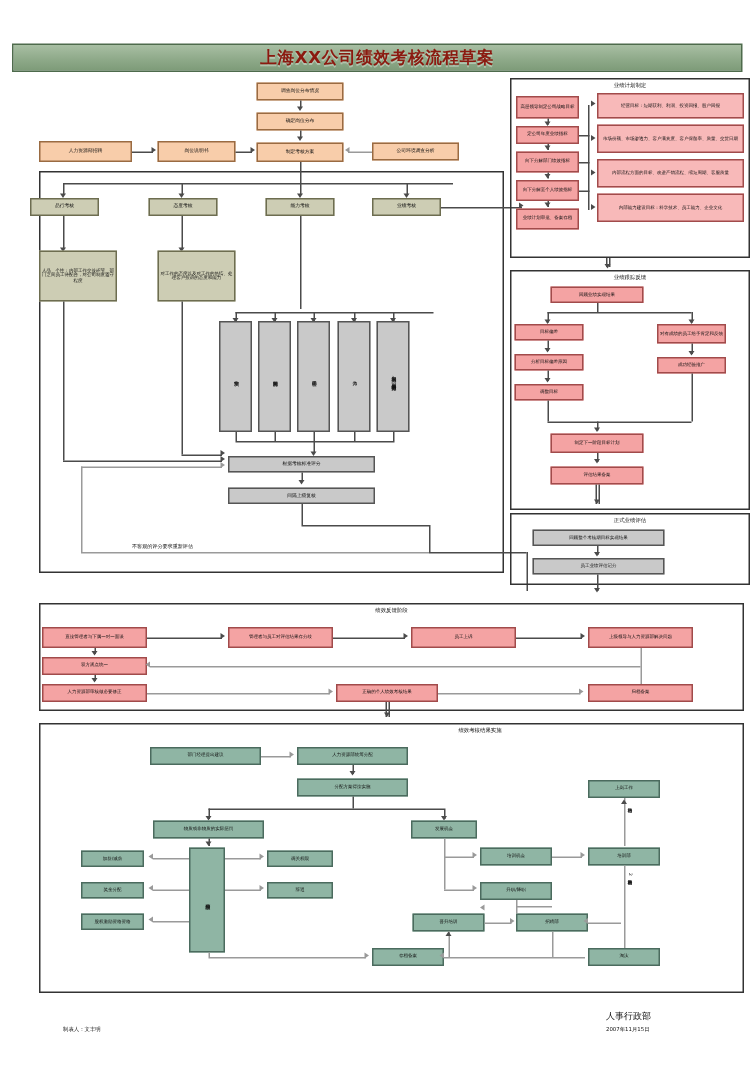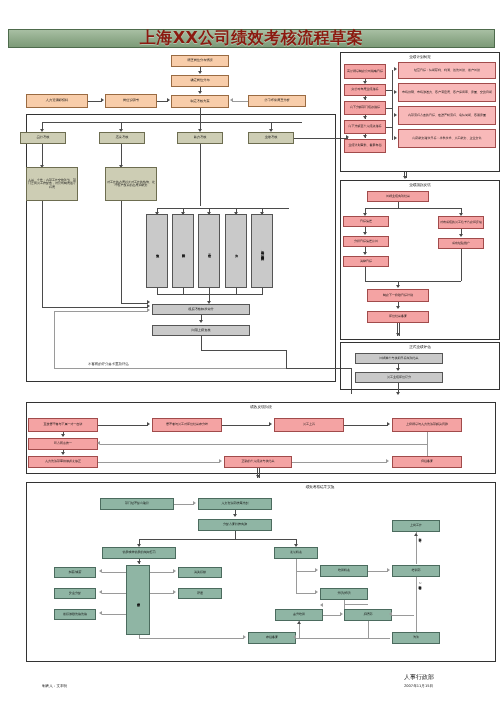--- a/index.html
+++ b/index.html
@@ -9,21 +9,21 @@
     font-family:"DejaVu Sans","Liberation Sans",sans-serif;
     overflow:hidden; position:relative;
   }
   #root { position:relative; width:503px; height:711px; }
 
   
   .title-banner{
     position:absolute; left:8px; top:29px; width:487px; height:19px;
     background:linear-gradient(to bottom,#a8bfa3 0%,#8faa8a 55%,#7d9b78 100%);
     border:1px solid #4e6b4c;
-    color:#8b1a10; font-weight:bold; font-size:16px;
+    color:#8b1a10; font-weight:bold; font-size:11px;
     display:flex; align-items:center; justify-content:center;
     letter-spacing:0.5px;
     text-shadow:0 1px 0 rgba(255,255,255,.35);
   }
 
   
   .node{
     position:absolute; border:1px solid #555;
     display:flex; align-items:center; justify-content:center;
     text-align:center; line-height:1.02;

